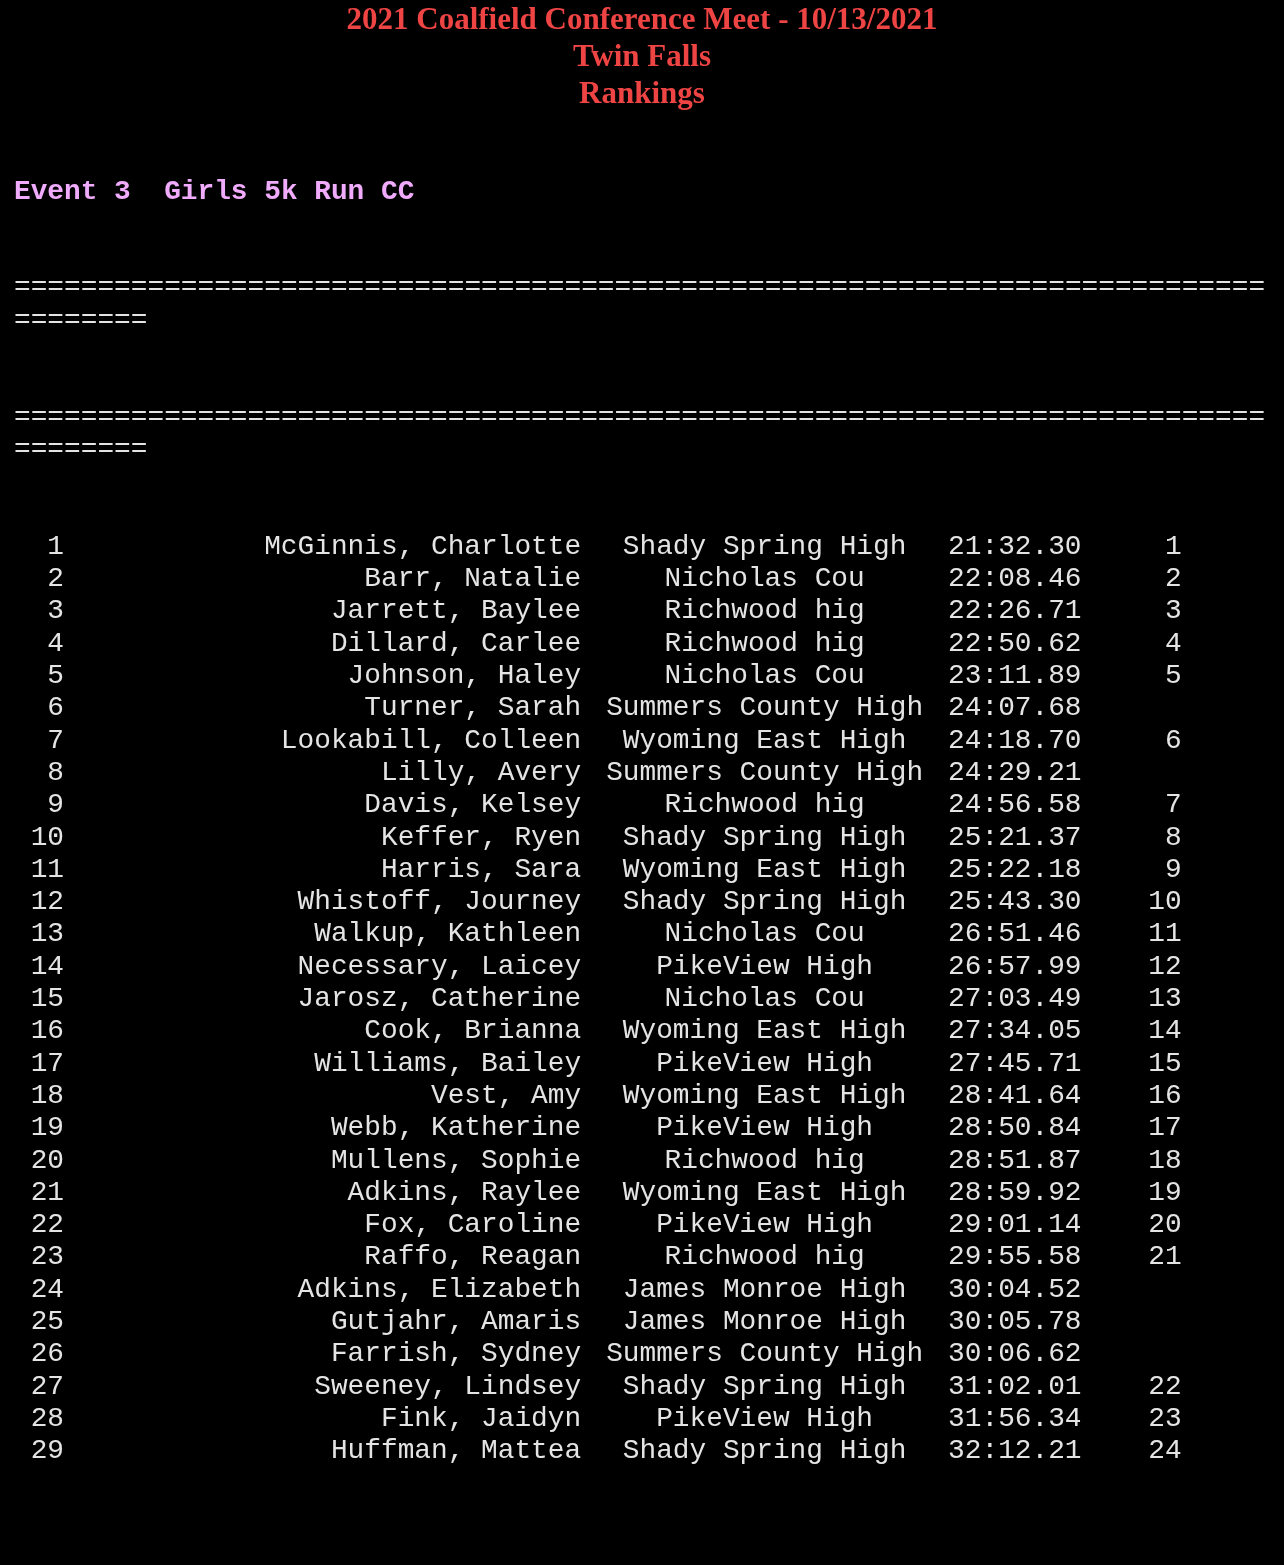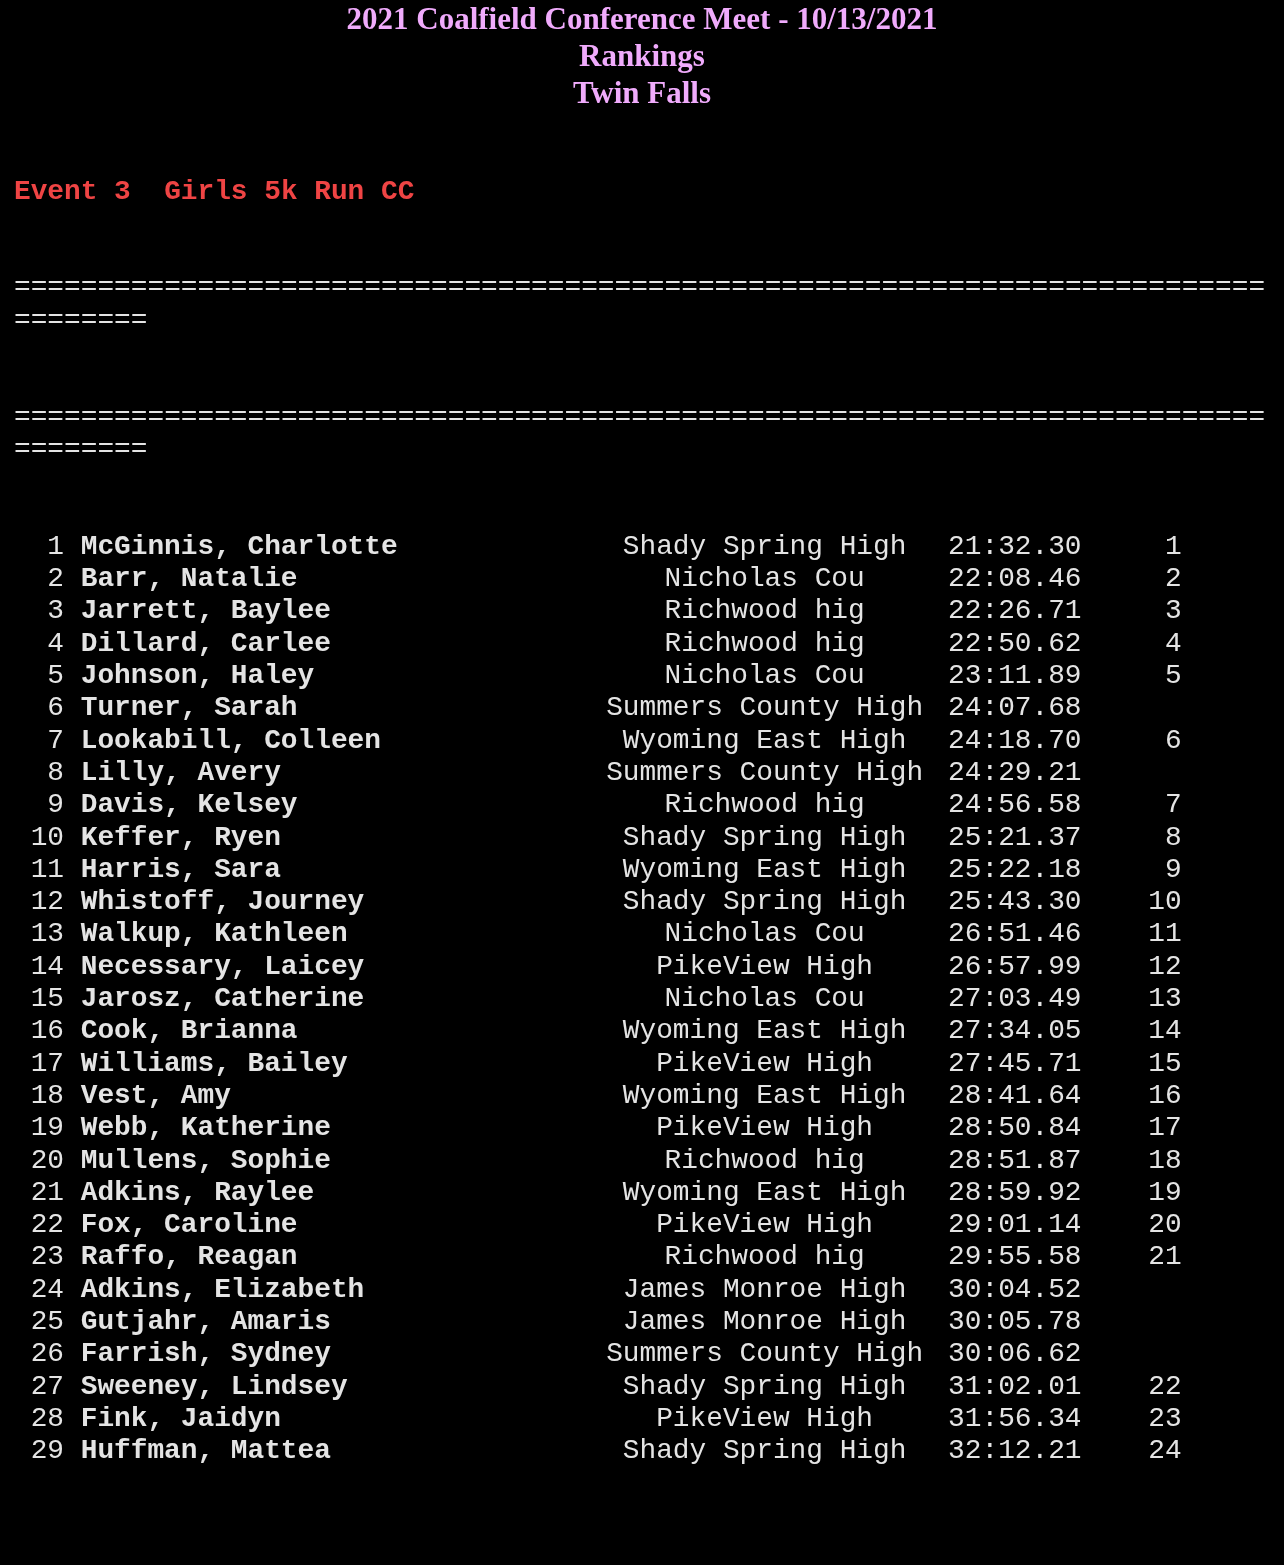--- a/index.html
+++ b/index.html
@@ -8,58 +8,58 @@
     background: #000000;
   }
   body {
     width: 1284px;
     height: 1565px;
     overflow: hidden;
   }
   .title-block {
     font-family: "Liberation Serif", serif;
     font-weight: bold;
-    color: #f0abfc;
+    color: #ef4444;
     text-align: center;
     font-size: 31px;
     line-height: 37px;
     margin: 0;
   }
   .mono {
     font-family: "Liberation Mono", monospace;
     font-size: 27.8px;
     line-height: 32.3px;
     color: #e4e4e4;
     width: 75ch;
     padding-left: 14px;
     white-space: pre-wrap;
     overflow-wrap: break-word;
     word-break: normal;
   }
   .line { display: block; white-space: pre-wrap; }
   .event-line {
     font-weight: bold;
-    color: #ef4444;
+    color: #f0abfc;
   }
   .row { display: block; white-space: pre; }
   .cell { display: inline-block; vertical-align: top; }
   .c-place  { width: 3ch;  text-align: right; }
   .c-gap    { width: 1ch; }
-  .c-name   { width: 30ch; text-align: left; font-weight: bold; }
+  .c-name   { width: 30ch; text-align: right; }
   .c-school { width: 22ch; text-align: center; }
   .c-finals { width: 8ch;  text-align: right; }
   .c-points { width: 6ch;  text-align: right; }
 </style>
 </head>
 <body>
 
 <div class="title-block">
   <div class="line">2021 Coalfield Conference Meet - 10/13/2021</div>
+  <div class="line">Twin Falls</div>
   <div class="line">Rankings</div>
-  <div class="line">Twin Falls</div>
 </div>
 
 <div class="mono">
   <div class="line event-line">Event 3  Girls 5k Run CC</div>
   <div class="line sep-line">===================================================================================</div>
   <div class="line sep-line">===================================================================================</div>
   <div id="rows"><div class="row"><span class="cell c-place">1</span><span class="cell c-gap"> </span><span class="cell c-name">McGinnis, Charlotte</span><span class="cell c-school">Shady Spring High</span><span class="cell c-finals">21:32.30</span><span class="cell c-points">1</span></div><div class="row"><span class="cell c-place">2</span><span class="cell c-gap"> </span><span class="cell c-name">Barr, Natalie</span><span class="cell c-school">Nicholas Cou</span><span class="cell c-finals">22:08.46</span><span class="cell c-points">2</span></div><div class="row"><span class="cell c-place">3</span><span class="cell c-gap"> </span><span class="cell c-name">Jarrett, Baylee</span><span class="cell c-school">Richwood hig</span><span class="cell c-finals">22:26.71</span><span class="cell c-points">3</span></div><div class="row"><span class="cell c-place">4</span><span class="cell c-gap"> </span><span class="cell c-name">Dillard, Carlee</span><span class="cell c-school">Richwood hig</span><span class="cell c-finals">22:50.62</span><span class="cell c-points">4</span></div><div class="row"><span class="cell c-place">5</span><span class="cell c-gap"> </span><span class="cell c-name">Johnson, Haley</span><span class="cell c-school">Nicholas Cou</span><span class="cell c-finals">23:11.89</span><span class="cell c-points">5</span></div><div class="row"><span class="cell c-place">6</span><span class="cell c-gap"> </span><span class="cell c-name">Turner, Sarah</span><span class="cell c-school">Summers County High</span><span class="cell c-finals">24:07.68</span><span class="cell c-points"></span></div><div class="row"><span class="cell c-place">7</span><span class="cell c-gap"> </span><span class="cell c-name">Lookabill, Colleen</span><span class="cell c-school">Wyoming East High</span><span class="cell c-finals">24:18.70</span><span class="cell c-points">6</span></div><div class="row"><span class="cell c-place">8</span><span class="cell c-gap"> </span><span class="cell c-name">Lilly, Avery</span><span class="cell c-school">Summers County High</span><span class="cell c-finals">24:29.21</span><span class="cell c-points"></span></div><div class="row"><span class="cell c-place">9</span><span class="cell c-gap"> </span><span class="cell c-name">Davis, Kelsey</span><span class="cell c-school">Richwood hig</span><span class="cell c-finals">24:56.58</span><span class="cell c-points">7</span></div><div class="row"><span class="cell c-place">10</span><span class="cell c-gap"> </span><span class="cell c-name">Keffer, Ryen</span><span class="cell c-school">Shady Spring High</span><span class="cell c-finals">25:21.37</span><span class="cell c-points">8</span></div><div class="row"><span class="cell c-place">11</span><span class="cell c-gap"> </span><span class="cell c-name">Harris, Sara</span><span class="cell c-school">Wyoming East High</span><span class="cell c-finals">25:22.18</span><span class="cell c-points">9</span></div><div class="row"><span class="cell c-place">12</span><span class="cell c-gap"> </span><span class="cell c-name">Whistoff, Journey</span><span class="cell c-school">Shady Spring High</span><span class="cell c-finals">25:43.30</span><span class="cell c-points">10</span></div><div class="row"><span class="cell c-place">13</span><span class="cell c-gap"> </span><span class="cell c-name">Walkup, Kathleen</span><span class="cell c-school">Nicholas Cou</span><span class="cell c-finals">26:51.46</span><span class="cell c-points">11</span></div><div class="row"><span class="cell c-place">14</span><span class="cell c-gap"> </span><span class="cell c-name">Necessary, Laicey</span><span class="cell c-school">PikeView High</span><span class="cell c-finals">26:57.99</span><span class="cell c-points">12</span></div><div class="row"><span class="cell c-place">15</span><span class="cell c-gap"> </span><span class="cell c-name">Jarosz, Catherine</span><span class="cell c-school">Nicholas Cou</span><span class="cell c-finals">27:03.49</span><span class="cell c-points">13</span></div><div class="row"><span class="cell c-place">16</span><span class="cell c-gap"> </span><span class="cell c-name">Cook, Brianna</span><span class="cell c-school">Wyoming East High</span><span class="cell c-finals">27:34.05</span><span class="cell c-points">14</span></div><div class="row"><span class="cell c-place">17</span><span class="cell c-gap"> </span><span class="cell c-name">Williams, Bailey</span><span class="cell c-school">PikeView High</span><span class="cell c-finals">27:45.71</span><span class="cell c-points">15</span></div><div class="row"><span class="cell c-place">18</span><span class="cell c-gap"> </span><span class="cell c-name">Vest, Amy</span><span class="cell c-school">Wyoming East High</span><span class="cell c-finals">28:41.64</span><span class="cell c-points">16</span></div><div class="row"><span class="cell c-place">19</span><span class="cell c-gap"> </span><span class="cell c-name">Webb, Katherine</span><span class="cell c-school">PikeView High</span><span class="cell c-finals">28:50.84</span><span class="cell c-points">17</span></div><div class="row"><span class="cell c-place">20</span><span class="cell c-gap"> </span><span class="cell c-name">Mullens, Sophie</span><span class="cell c-school">Richwood hig</span><span class="cell c-finals">28:51.87</span><span class="cell c-points">18</span></div><div class="row"><span class="cell c-place">21</span><span class="cell c-gap"> </span><span class="cell c-name">Adkins, Raylee</span><span class="cell c-school">Wyoming East High</span><span class="cell c-finals">28:59.92</span><span class="cell c-points">19</span></div><div class="row"><span class="cell c-place">22</span><span class="cell c-gap"> </span><span class="cell c-name">Fox, Caroline</span><span class="cell c-school">PikeView High</span><span class="cell c-finals">29:01.14</span><span class="cell c-points">20</span></div><div class="row"><span class="cell c-place">23</span><span class="cell c-gap"> </span><span class="cell c-name">Raffo, Reagan</span><span class="cell c-school">Richwood hig</span><span class="cell c-finals">29:55.58</span><span class="cell c-points">21</span></div><div class="row"><span class="cell c-place">24</span><span class="cell c-gap"> </span><span class="cell c-name">Adkins, Elizabeth</span><span class="cell c-school">James Monroe High</span><span class="cell c-finals">30:04.52</span><span class="cell c-points"></span></div><div class="row"><span class="cell c-place">25</span><span class="cell c-gap"> </span><span class="cell c-name">Gutjahr, Amaris</span><span class="cell c-school">James Monroe High</span><span class="cell c-finals">30:05.78</span><span class="cell c-points"></span></div><div class="row"><span class="cell c-place">26</span><span class="cell c-gap"> </span><span class="cell c-name">Farrish, Sydney</span><span class="cell c-school">Summers County High</span><span class="cell c-finals">30:06.62</span><span class="cell c-points"></span></div><div class="row"><span class="cell c-place">27</span><span class="cell c-gap"> </span><span class="cell c-name">Sweeney, Lindsey</span><span class="cell c-school">Shady Spring High</span><span class="cell c-finals">31:02.01</span><span class="cell c-points">22</span></div><div class="row"><span class="cell c-place">28</span><span class="cell c-gap"> </span><span class="cell c-name">Fink, Jaidyn</span><span class="cell c-school">PikeView High</span><span class="cell c-finals">31:56.34</span><span class="cell c-points">23</span></div><div class="row"><span class="cell c-place">29</span><span class="cell c-gap"> </span><span class="cell c-name">Huffman, Mattea</span><span class="cell c-school">Shady Spring High</span><span class="cell c-finals">32:12.21</span><span class="cell c-points">24</span></div></div>
   
 </div>
 

